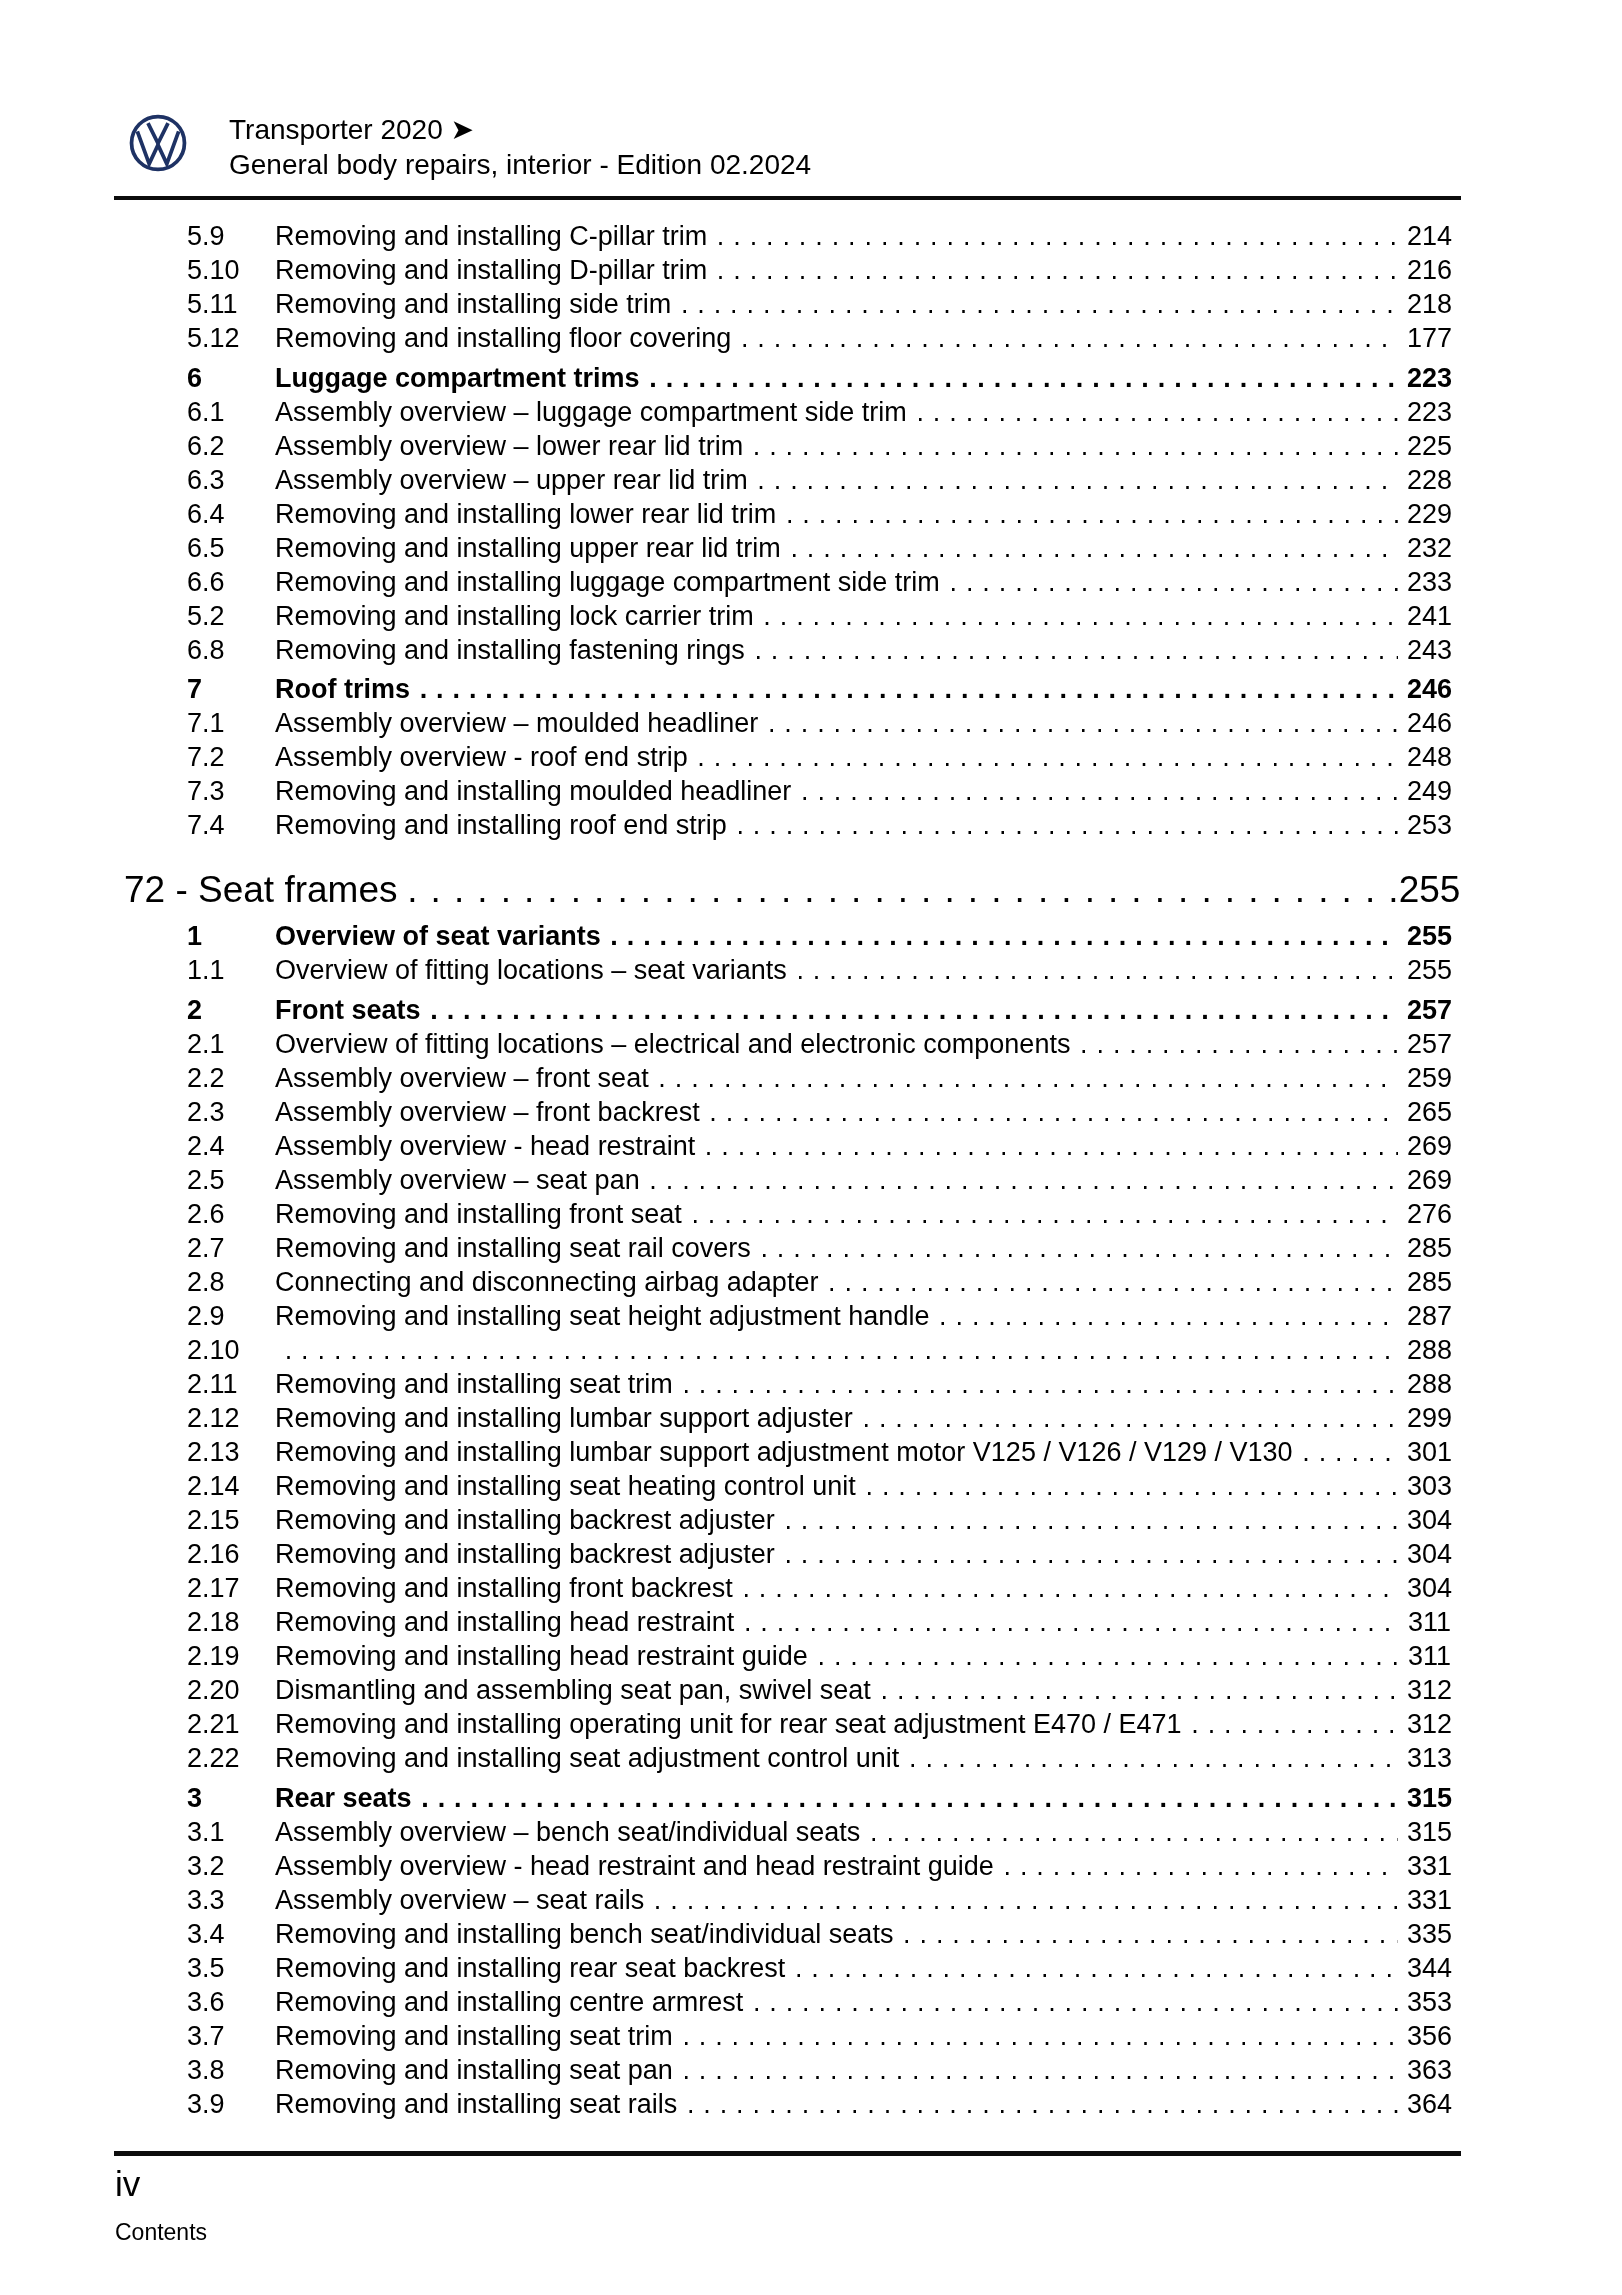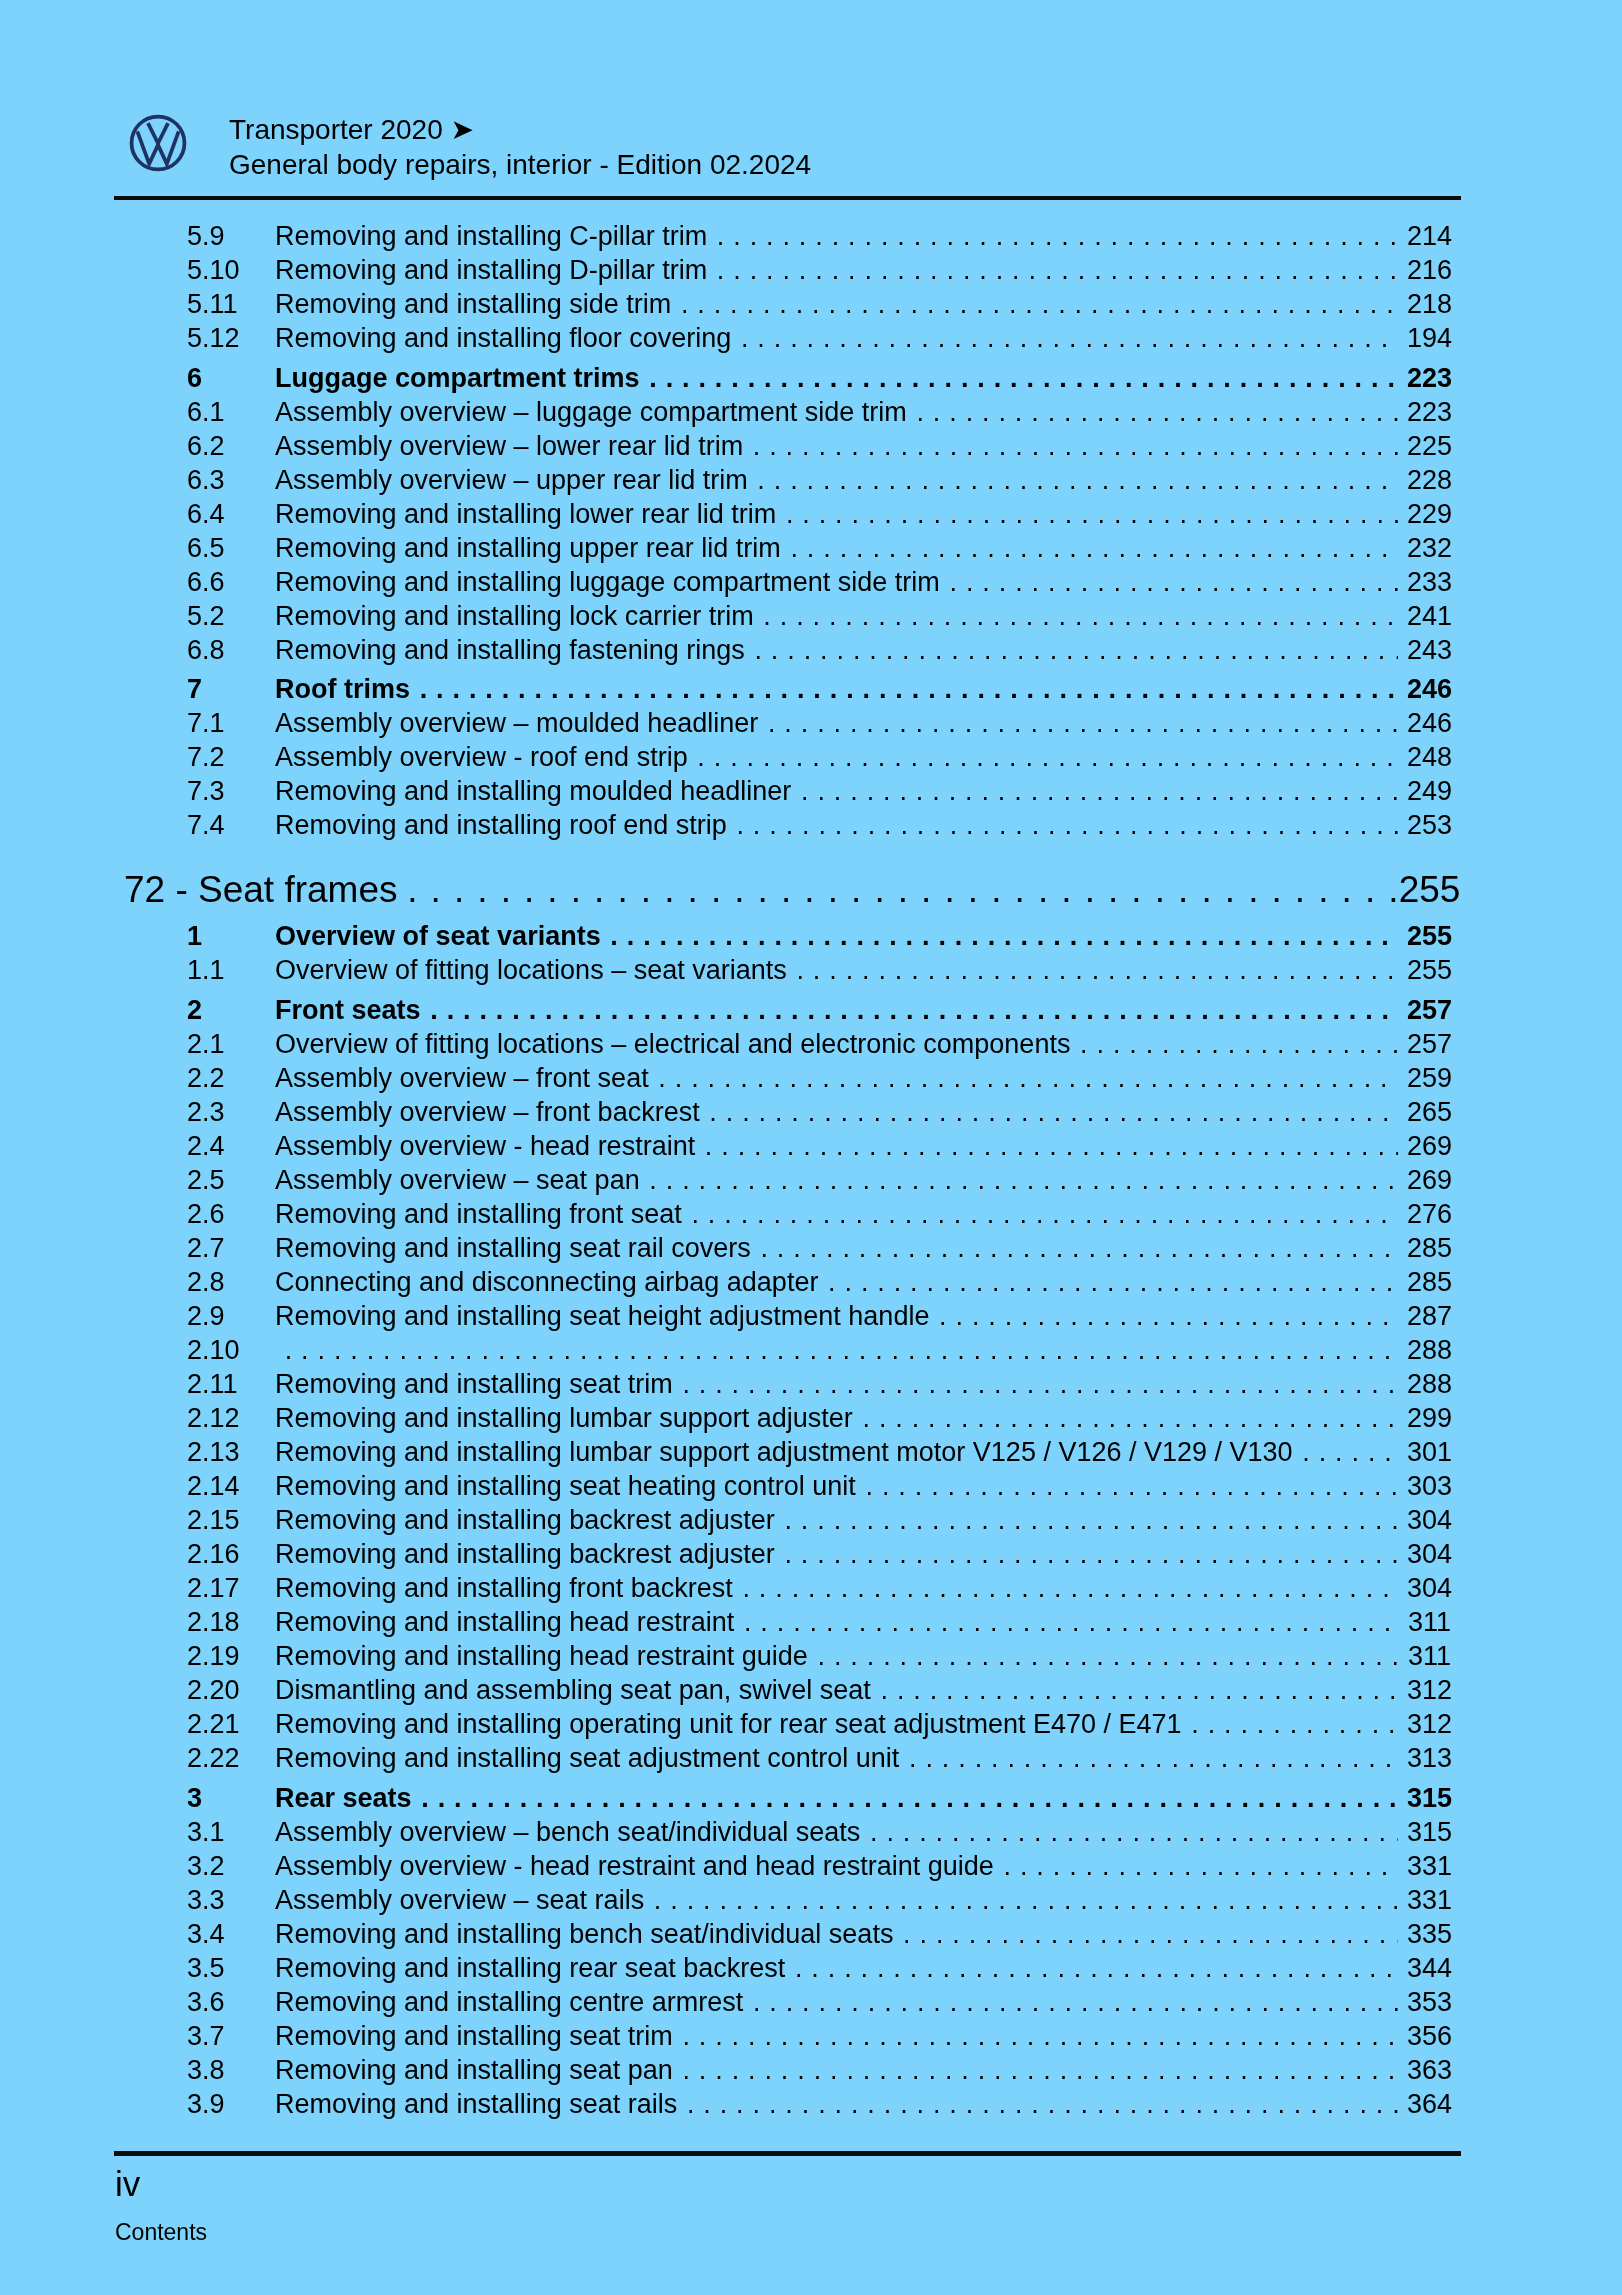--- a/index.html
+++ b/index.html
@@ -1,19 +1,19 @@
 <!DOCTYPE html>
 <html style="font-size:13px"><head>
 <meta charset="utf-8">
 <style>
   html,body{margin:0;padding:0;background:#e8e8e8;}
   .page{
     position:relative;
     width:1623px;height:2295px;
-    background:#7dd3fc;
+    background:#ffffff;
     color:#000;
     font-family:"Liberation Sans", sans-serif;
     overflow:hidden;
   }
   
   .hdr{position:absolute;left:114px;top:112px;width:1347px;}
   .hdr .logo{position:absolute;left:14.6px;top:1.6px;width:58px;height:58px;}
   .hdr-text{margin-left:115px;}
   .hdr-line{font-size:28px;line-height:35px;white-space:nowrap;}
   .hdr-rule{position:absolute;left:114px;top:196px;width:1347px;height:4px;background:#0c0c0c;}
@@ -76,21 +76,21 @@
       <div class="row sub">
       <span class="num">5.11</span>
       <span class="title">Removing and installing side trim</span>
       <span class="leader"></span>
       <span class="pg">218</span>
     </div>
       <div class="row sub">
       <span class="num">5.12</span>
       <span class="title">Removing and installing floor covering</span>
       <span class="leader"></span>
-      <span class="pg">194</span>
+      <span class="pg">177</span>
     </div>
       <div class="row sec">
       <span class="num">6</span>
       <span class="title">Luggage compartment trims</span>
       <span class="leader"></span>
       <span class="pg">223</span>
     </div>
       <div class="row sub">
       <span class="num">6.1</span>
       <span class="title">Assembly overview – luggage compartment side trim</span>

